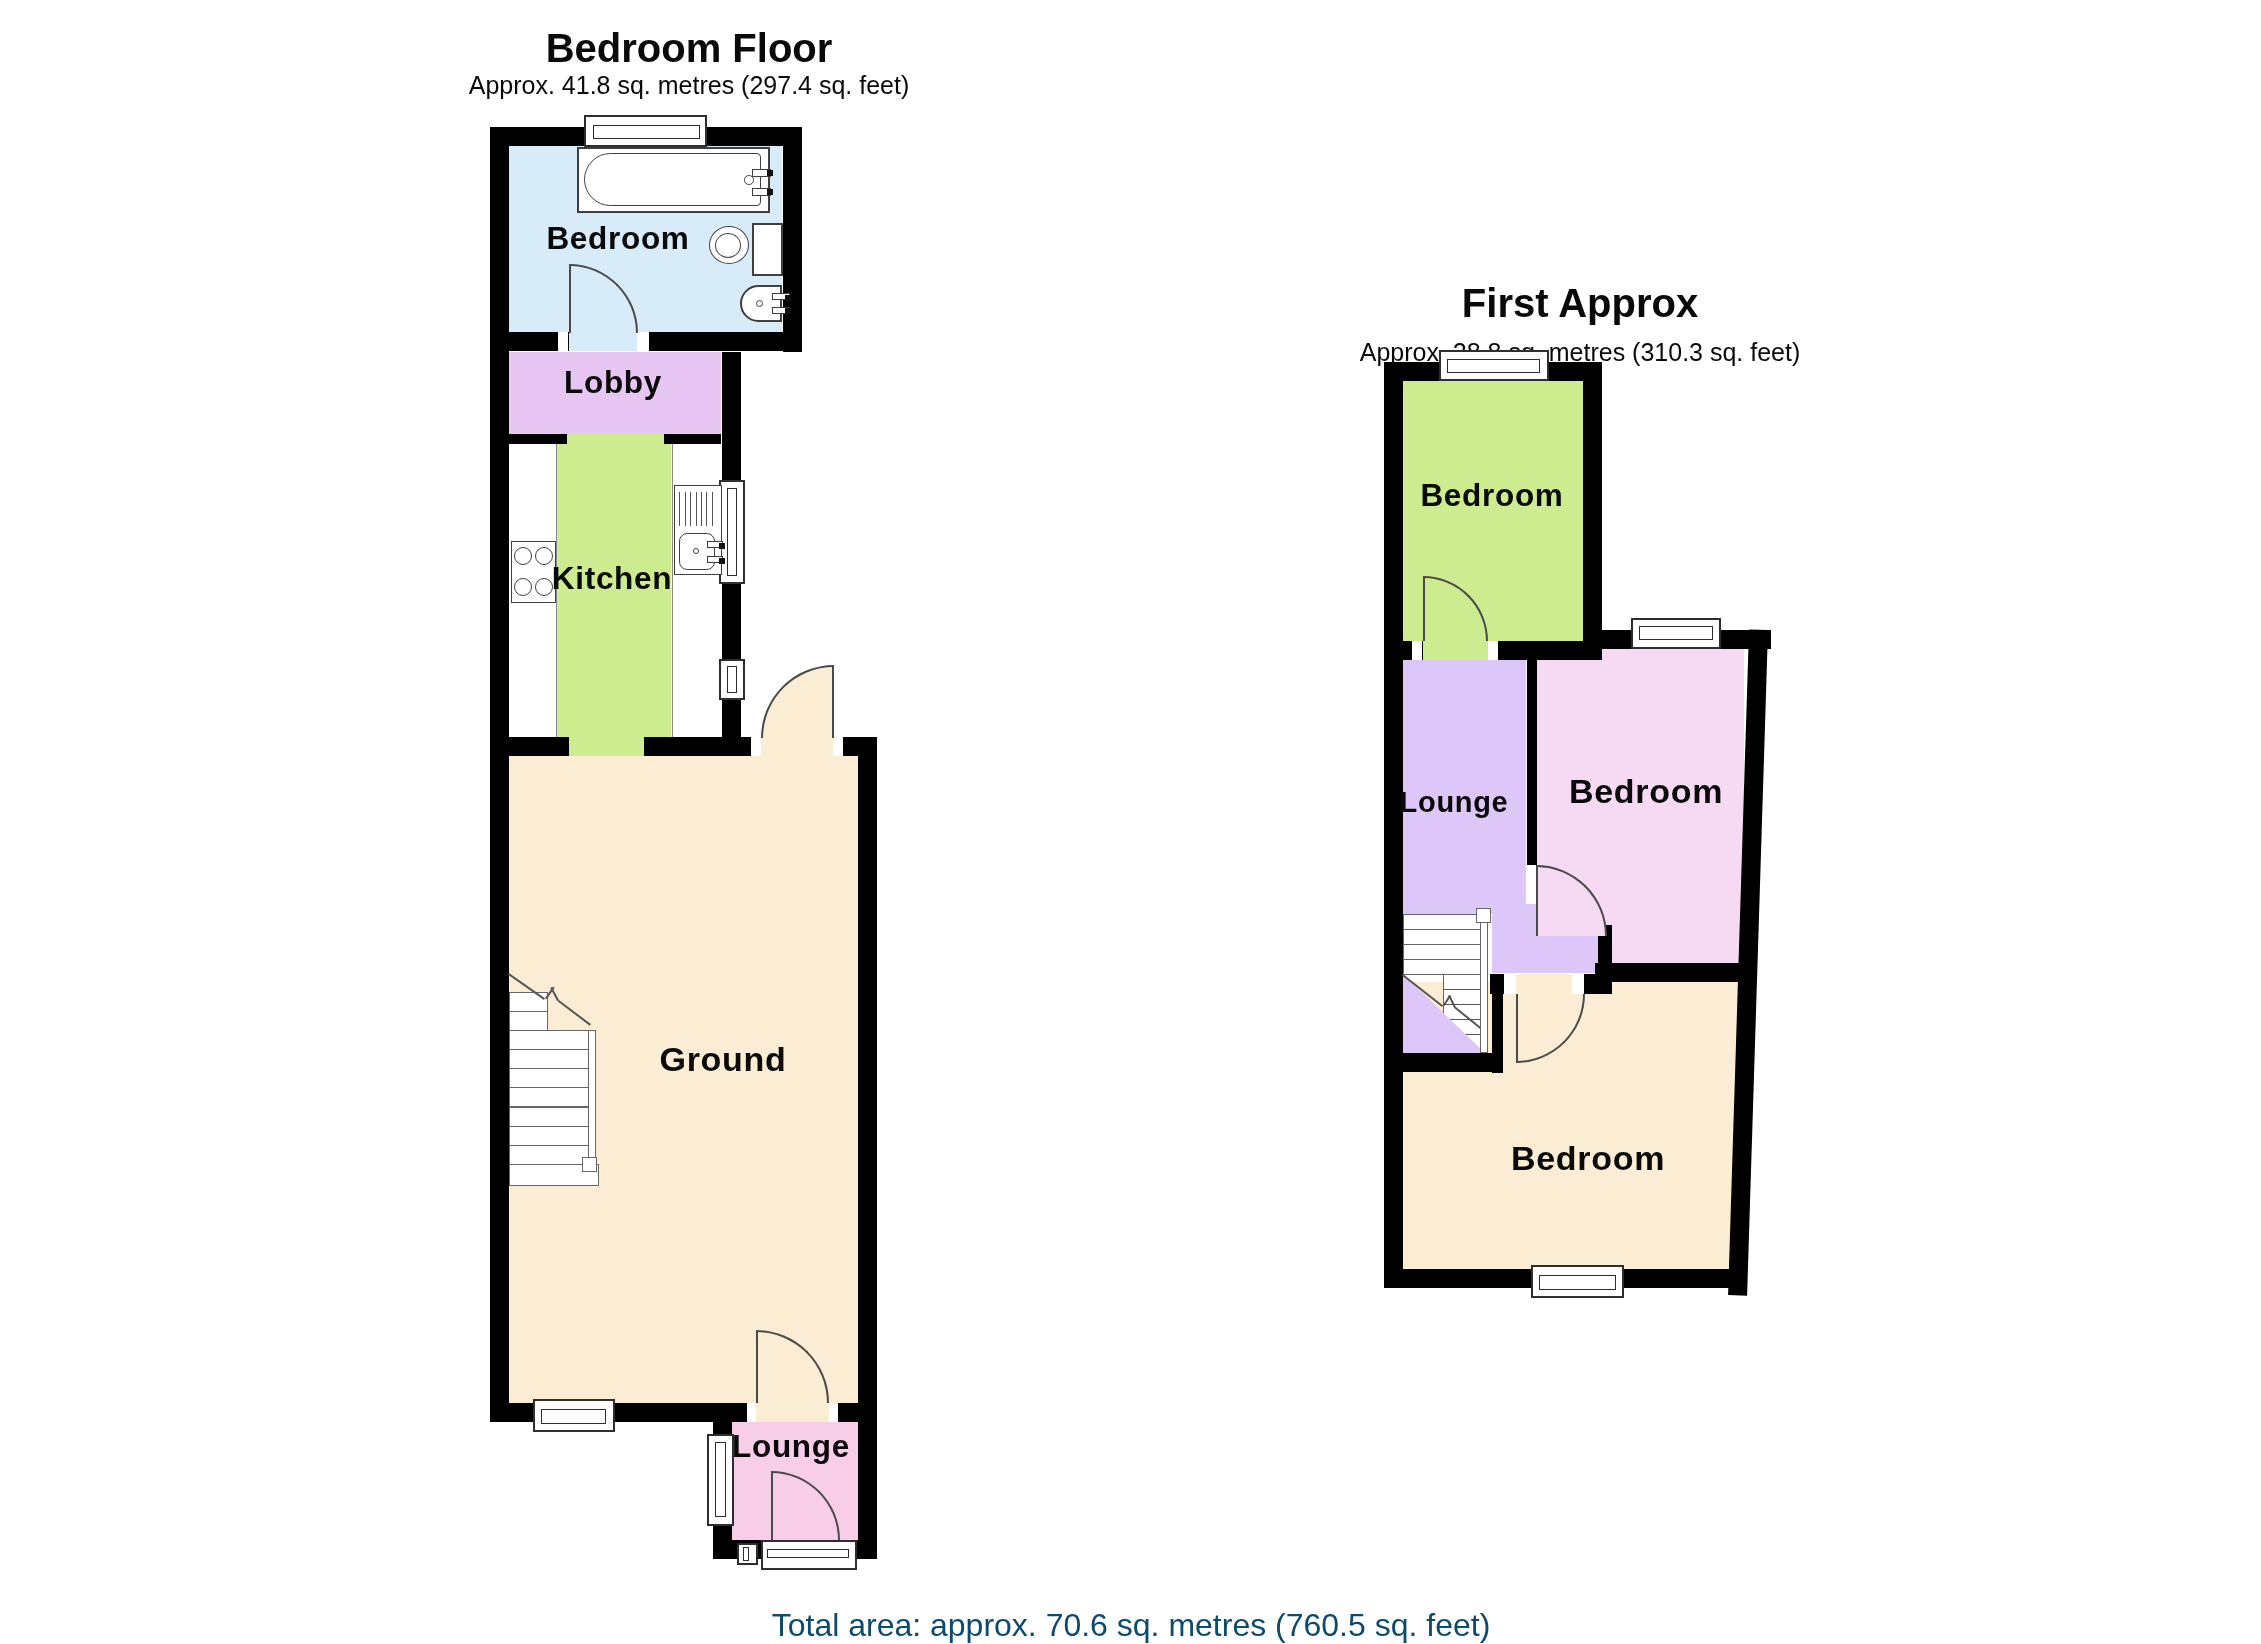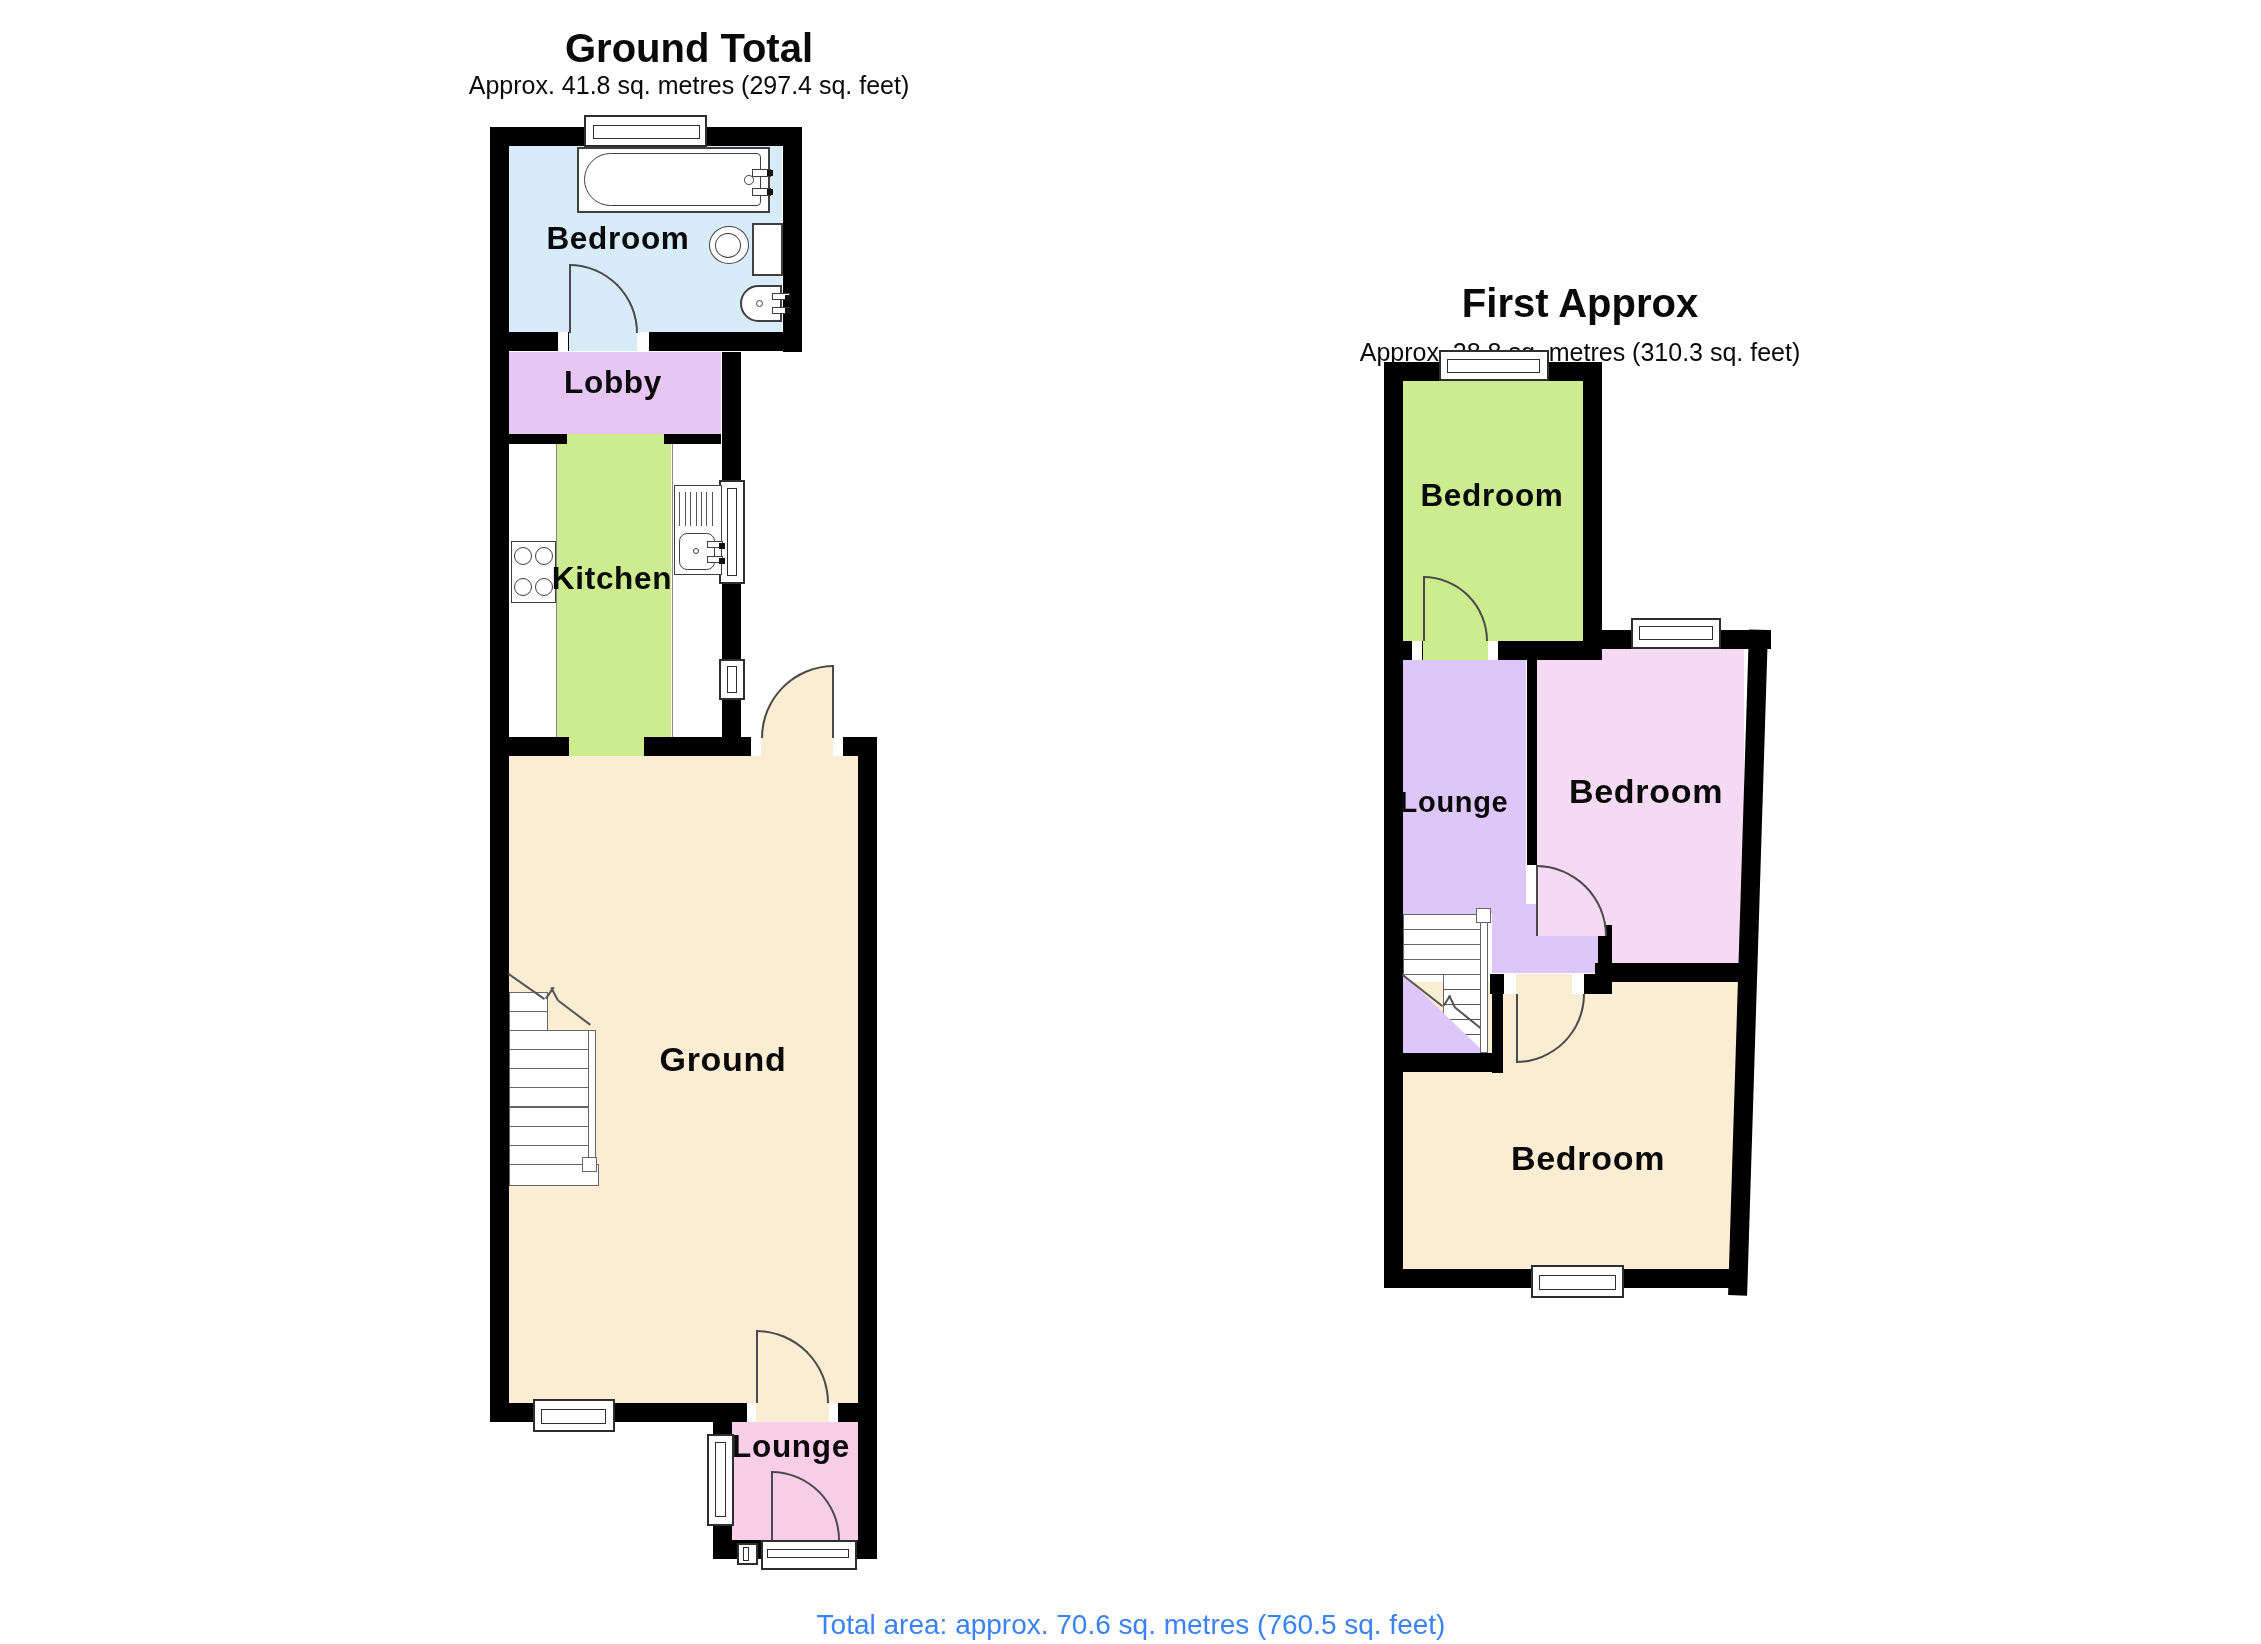--- a/index.html
+++ b/index.html
@@ -23,28 +23,28 @@
   .fix{position:absolute;background:#fff;border:2.1px solid var(--fixture-line)}
   .fix2{position:absolute;background:#fff;border:1.4px solid var(--fixture-line)}
   .ln{position:absolute;background:#555}
   .diag{position:absolute;height:0;border-top:2.1px solid #555;transform-origin:0 0}
   .tread{position:absolute;background:#fff;border:1.4px solid #666}
   .tip{position:absolute;background:#111}
   .dot{position:absolute;background:#fff;border:1.4px solid var(--fixture-line);border-radius:50%}
   .label{position:absolute;transform:translate(-50%,-50%);font-weight:bold;font-size:31.5px;letter-spacing:0.7px;color:#0a0a0a;white-space:nowrap}
   .title{position:absolute;transform:translate(-50%,-50%);font-weight:bold;font-size:40px;color:#0a0a0a;white-space:nowrap}
   .subtitle{position:absolute;transform:translate(-50%,-50%);font-size:25px;color:#0a0a0a;white-space:nowrap}
-  .footer{position:absolute;transform:translate(-50%,-50%);font-size:28px;color:#3b82f6;white-space:nowrap}
+  .footer{position:absolute;transform:translate(-50%,-50%);font-size:32px;color:#0c4a6e;white-space:nowrap}
 </style>
 </head>
 <body>
 
 <div class="canvas">
 
-  <div class="title" style="left:689px;top:48px">Ground Total</div>
+  <div class="title" style="left:689px;top:48px">Bedroom Floor</div>
   <div class="subtitle" style="left:689px;top:85px">Approx. 41.8 sq. metres (297.4 sq. feet)</div>
   <div class="title" style="left:1580px;top:303px">First Approx</div>
   <div class="subtitle" style="left:1580px;top:352px">Approx. 28.8 sq. metres (310.3 sq. feet)</div>
   <div class="footer" style="left:1131px;top:1625px">Total area: approx. 70.6 sq. metres (760.5 sq. feet)</div>
 
   <div class="fill" style="left:509px;top:146px;width:273px;height:186px;background:var(--bathroom)"></div>
   <div class="fill" style="left:509px;top:352px;width:212px;height:82px;background:var(--lobby)"></div>
   <div class="fill" style="left:509px;top:444px;width:48px;height:293px;background:#ffffff;border-right:1.4px solid #888"></div>
   <div class="fill" style="left:557px;top:444px;width:114px;height:293px;background:var(--kitchen)"></div>
   <div class="fill" style="left:672px;top:444px;width:50px;height:293px;background:#ffffff;border-left:1.4px solid #888"></div>

